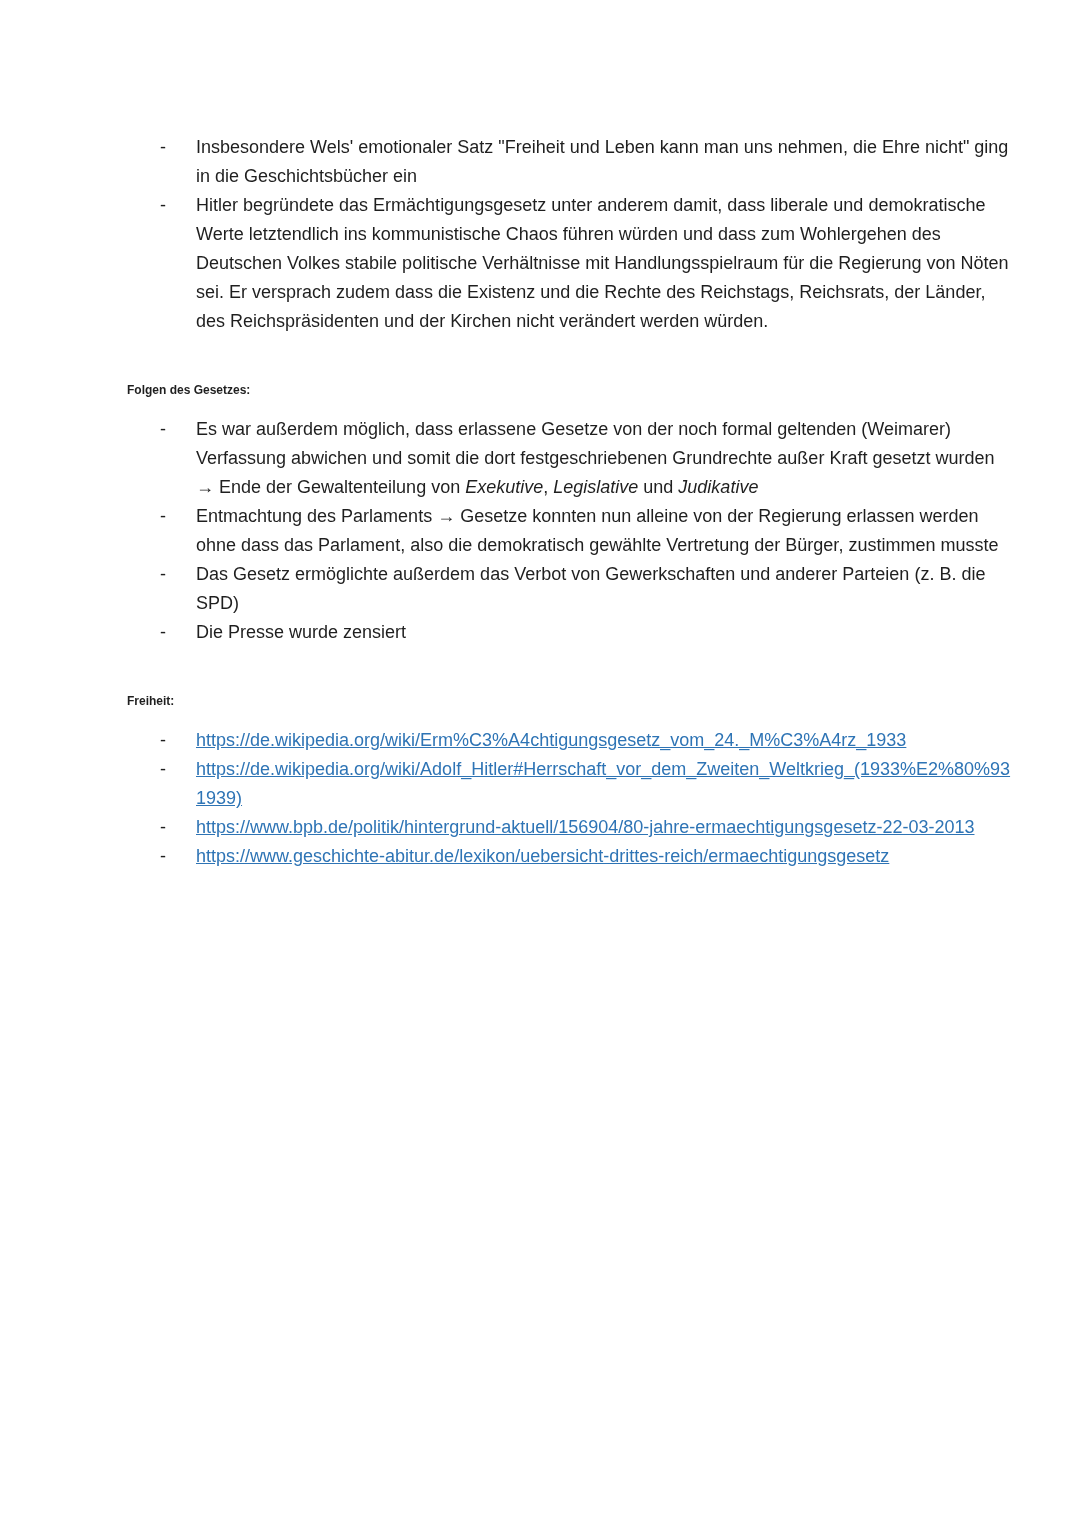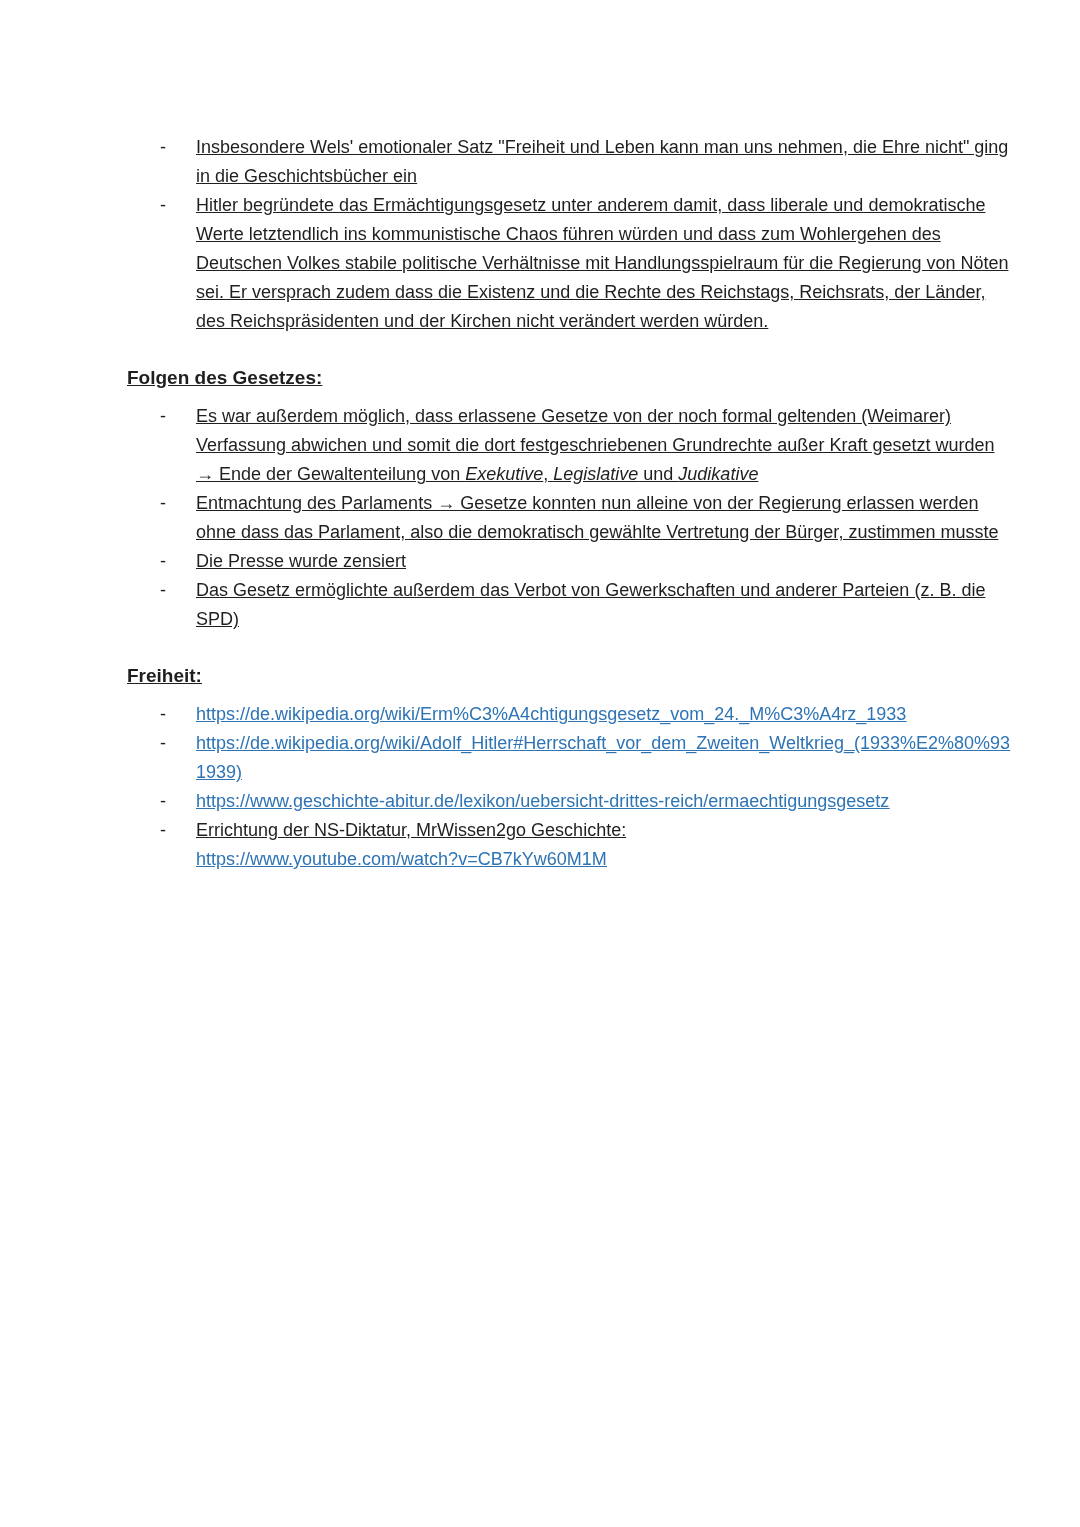--- a/index.html
+++ b/index.html
@@ -14,27 +14,26 @@
     color: var(--text-color, #1f1f1f);
     overflow: hidden;
   }
   .page {
     box-sizing: border-box;
     width: 1080px;
     height: 1104px;
     padding: 133px 63px 40px 127px;
     font-size: 18px;
     line-height: 29px;
-    text-decoration: underline;
   }
   h2.doc-heading {
-    font-size: 19px;
+    font-size: 12px;
     line-height: 29px;
     font-weight: bold;
-    margin: 27px 0 10px 0;
+    margin: 40px 0 10px 0;
     color: var(--text-color, #1f1f1f);
   }
   ul.bullets {
     list-style: none;
     margin: 0;
     padding: 0;
   }
   ul.bullets li {
     position: relative;
     padding-left: 69px;
@@ -62,24 +61,24 @@
 <div class="page">
   <ul class="bullets">
       <li><span>Insbesondere Wels' emotionaler Satz "Freiheit und Leben kann man uns nehmen, die Ehre nicht" ging in die Geschichtsbücher ein</span></li>
       <li><span>Hitler begründete das Ermächtigungsgesetz unter anderem damit, dass liberale und demokratische Werte letztendlich ins kommunistische Chaos führen würden und dass zum Wohlergehen des Deutschen Volkes stabile politische Verhältnisse mit Handlungsspielraum für die Regierung von Nöten sei. Er versprach zudem dass die Existenz und die Rechte des Reichstags, Reichsrats, der Länder, des Reichspräsidenten und der Kirchen nicht verändert werden würden.</span></li>
     </ul>
 
   <h2 class="doc-heading">Folgen des Gesetzes:</h2>
   <ul class="bullets">
       <li><span>Es war außerdem möglich, dass erlassene Gesetze von der noch formal geltenden (Weimarer) Verfassung abwichen und somit die dort festgeschriebenen Grundrechte außer Kraft gesetzt wurden → Ende der Gewaltenteilung von </span><span class="italic">Exekutive</span><span>, </span><span class="italic">Legislative</span><span> und </span><span class="italic">Judikative</span></li>
       <li><span>Entmachtung des Parlaments → Gesetze konnten nun alleine von der Regierung erlassen werden ohne dass das Parlament, also die demokratisch gewählte Vertretung der Bürger, zustimmen musste</span></li>
+      <li><span>Das Gesetz ermöglichte außerdem das Verbot von Gewerkschaften und anderer Parteien (z. B. die SPD)</span></li>
       <li><span>Die Presse wurde zensiert</span></li>
-      <li><span>Das Gesetz ermöglichte außerdem das Verbot von Gewerkschaften und anderer Parteien (z. B. die SPD)</span></li>
     </ul>
 
   <h2 class="doc-heading">Freiheit:</h2>
   <ul class="bullets">
       <li><a class="link" href="#">https://de.wikipedia.org/wiki/Erm%C3%A4chtigungsgesetz_vom_24._M%C3%A4rz_1933</a></li>
       <li><a class="link" href="#">https://de.wikipedia.org/wiki/Adolf_Hitler#Herrschaft_vor_dem_Zweiten_Weltkrieg_(1933%E2%80%931939)</a></li>
+      <li><a class="link" href="#">https://www.bpb.de/politik/hintergrund-aktuell/156904/80-jahre-ermaechtigungsgesetz-22-03-2013</a></li>
       <li><a class="link" href="#">https://www.geschichte-abitur.de/lexikon/uebersicht-drittes-reich/ermaechtigungsgesetz</a></li>
-      <li><span>Errichtung der NS-Diktatur, MrWissen2go Geschichte:</span><br><a class="link" href="#">https://www.youtube.com/watch?v=CB7kYw60M1M</a></li>
     </ul>
 </div>
 
 </body></html>

